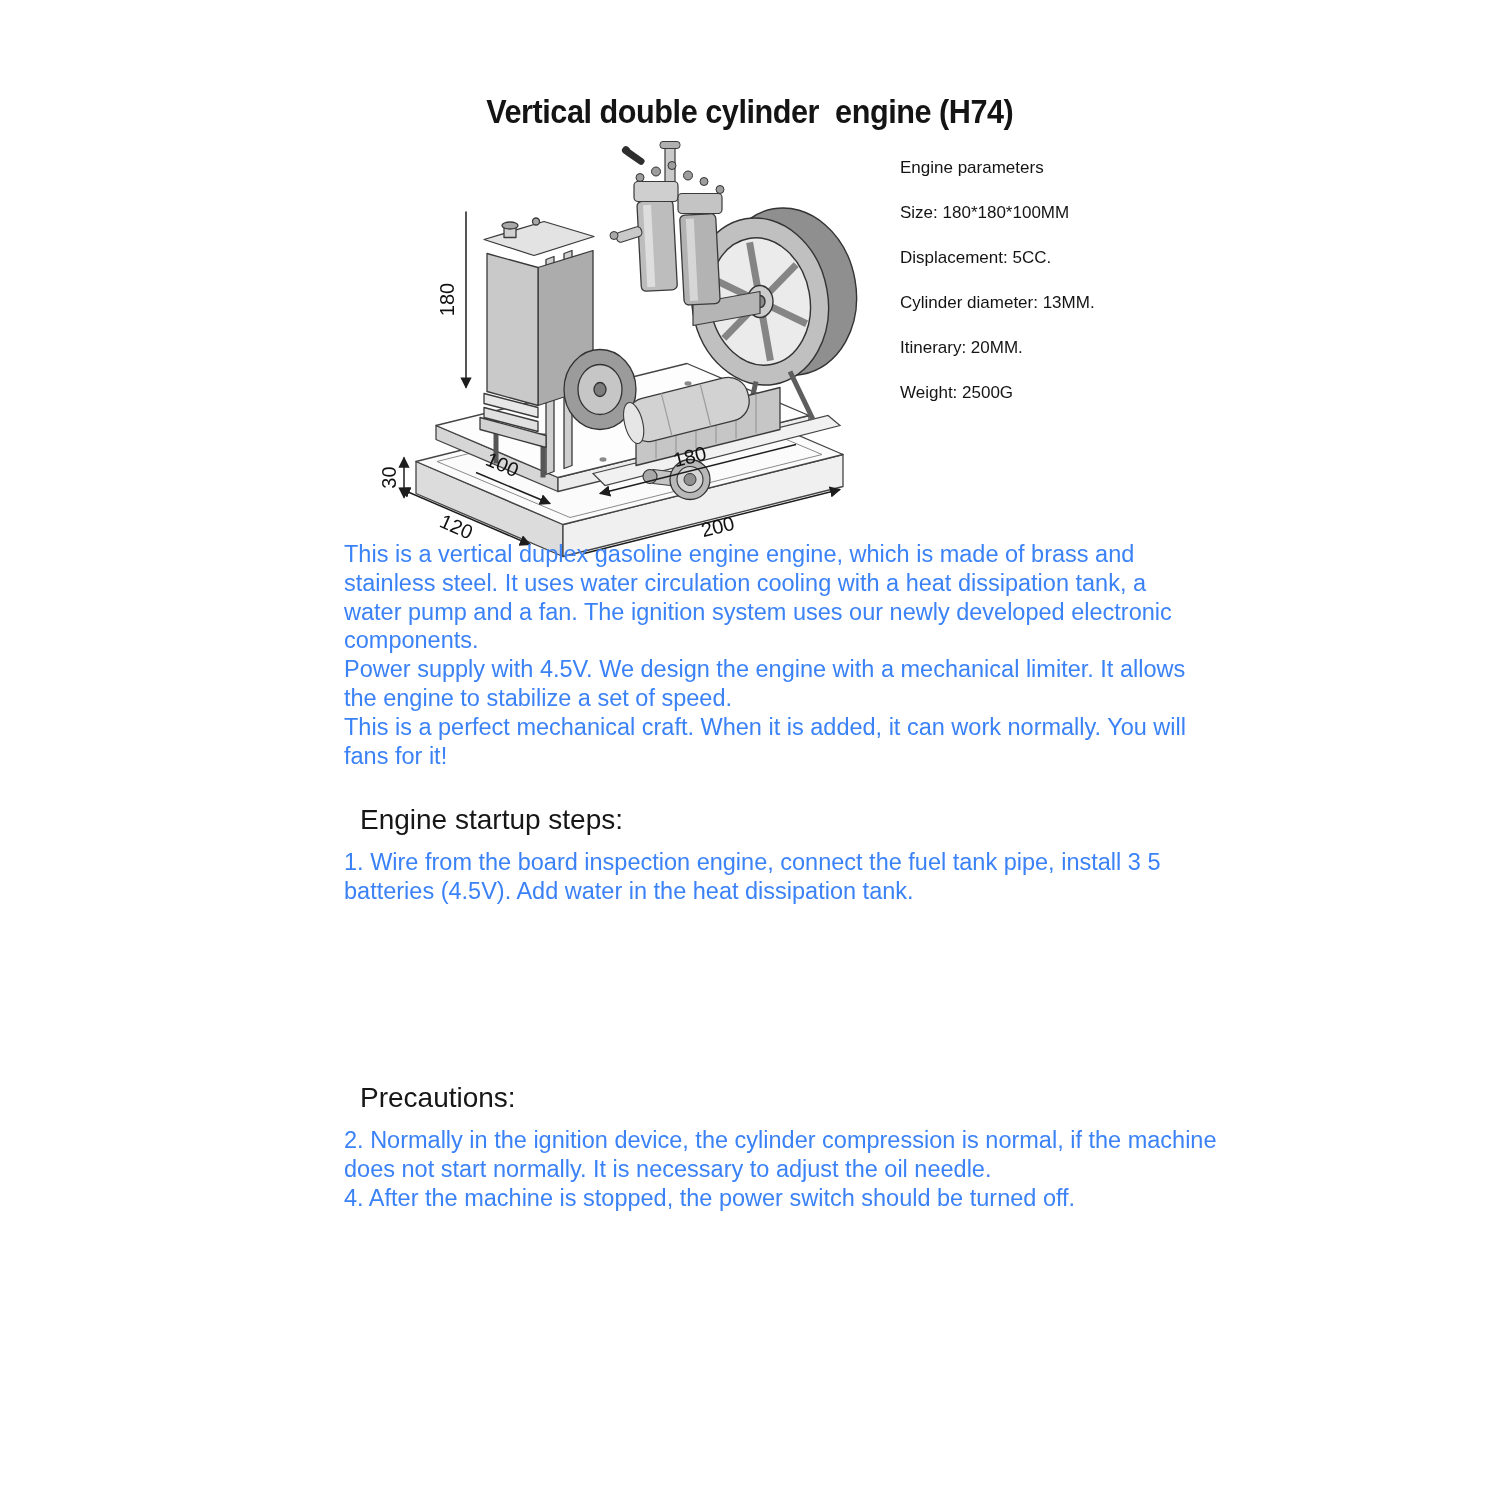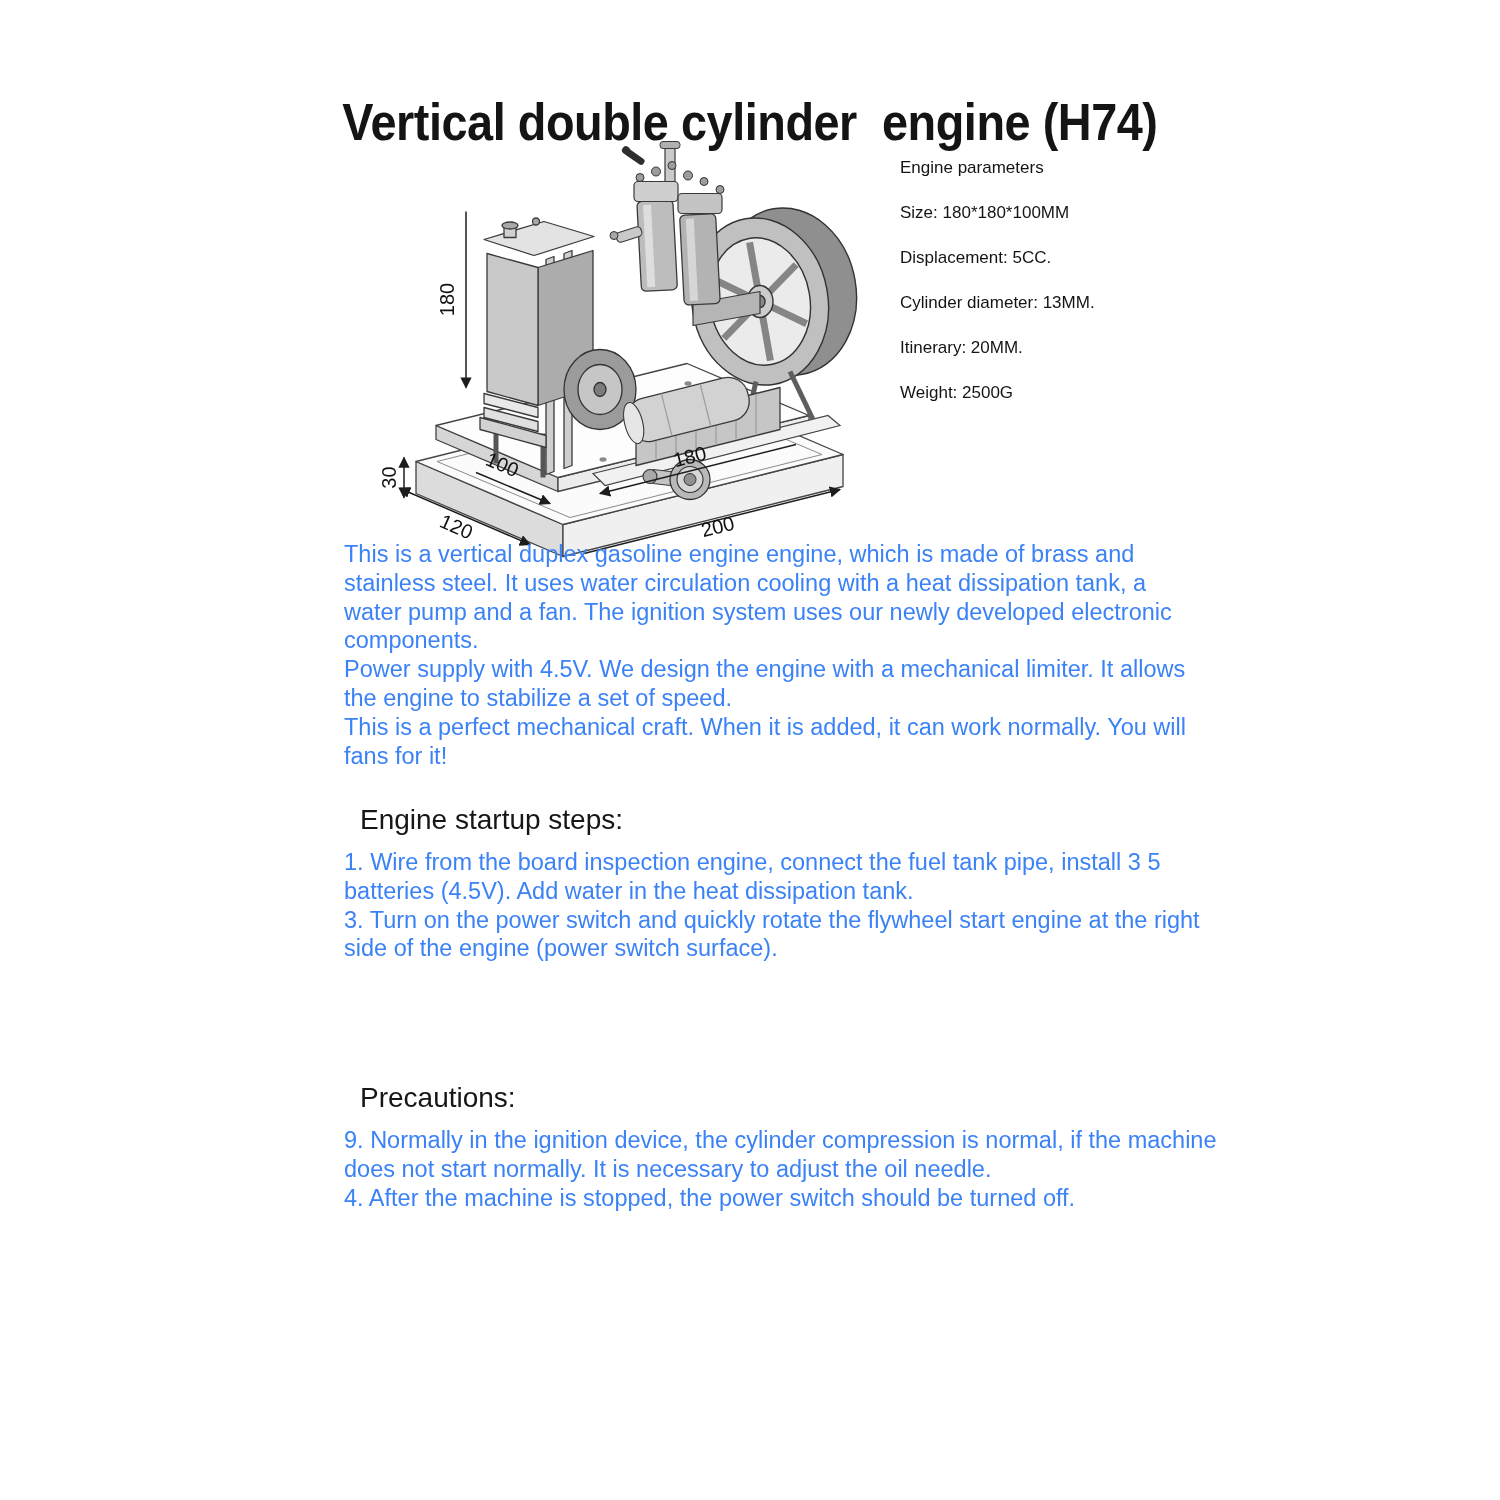--- a/index.html
+++ b/index.html
@@ -1,20 +1,20 @@
 <!DOCTYPE html>
 <html><head>
 <meta charset="utf-8">
 <style>
   html,body { margin:0; padding:0; background:#ffffff; }
   body { width:1500px; height:1500px; font-family:"Liberation Sans", sans-serif; color:#141414; }
   .page { position:relative; width:1500px; height:1500px; background:#ffffff; overflow:hidden; }
 
   .title { position:absolute; top:92px; left:0; width:100%; text-align:center;
-           font-size:52px; font-weight:bold; margin:0; letter-spacing:-0.5px; }
+           font-size:34px; font-weight:bold; margin:0; letter-spacing:-0.5px; }
   .title .squeeze { display:inline-block; transform:scaleX(0.9); transform-origin:center; white-space:pre; }
 
   .figure { position:absolute; left:388px; top:140px; width:520px; height:428px; }
   .figure svg { width:100%; height:100%; overflow:visible; }
 
   .params { position:absolute; left:900px; top:156px; }
   .param-heading, .param-line { font-size:17px; line-height:24px; margin:0 0 21px 0; }
 
   .description { position:absolute; left:344px; top:540px; width:854px; }
   .body-text { margin:0; font-size:23.5px; line-height:28.8px; color:#3b82f6; }
@@ -202,23 +202,22 @@
 
   <p class="body-text">This is a vertical duplex gasoline engine engine, which is made of brass and stainless steel. It uses water circulation cooling with a heat dissipation tank, a water pump and a fan. The ignition system uses our newly developed electronic components.</p>
       <p class="body-text">Power supply with 4.5V. We design the engine with a mechanical limiter. It allows the engine to stabilize a set of speed.</p>
       <p class="body-text">This is a perfect mechanical craft. When it is added, it can work normally. You will fans for it!</p>
     </div>
 
   <h2 class="section-heading h-startup">Engine startup steps:</h2>
   <div class="steps-startup">
 
   <p class="body-text">1. Wire from the board inspection engine, connect the fuel tank pipe, install 3 5 batteries (4.5V). Add water in the heat dissipation tank.</p>
-      <p class="body-text">3. Turn on the power switch and quickly rotate the flywheel start engine at the right side of the engine (power switch surface).</p>
     </div>
 
   <h2 class="section-heading h-precautions">Precautions:</h2>
   <div class="steps-precautions">
 
-      <p class="body-text">9. Normally in the ignition device, the cylinder compression is normal, if the machine does not start normally. It is necessary to adjust the oil needle.</p>
+      <p class="body-text">2. Normally in the ignition device, the cylinder compression is normal, if the machine does not start normally. It is necessary to adjust the oil needle.</p>
       <p class="body-text">4. After the machine is stopped, the power switch should be turned off.</p>
     </div>
 
 </div>
 
 </body></html>

